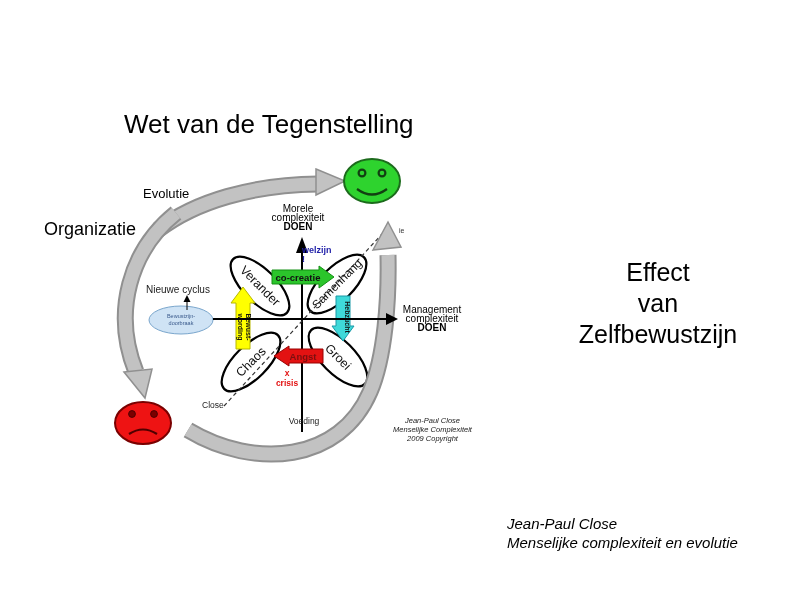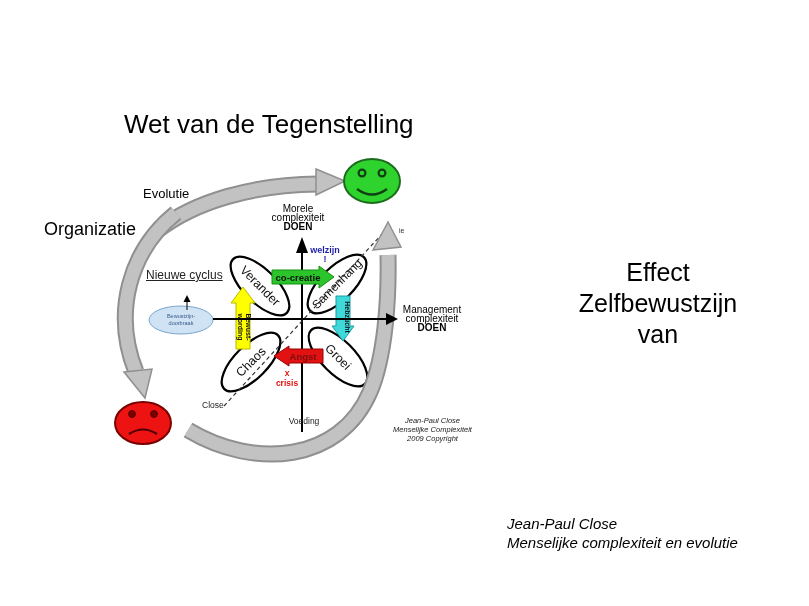--- a/index.html
+++ b/index.html
@@ -9,26 +9,26 @@
   .slide{width:809px;height:606px;position:relative;}
   .title{left:124px;top:109px;width:600px;text-align:left;font-size:26px;z-index:3;}
   .evolutie{left:143px;top:186px;font-size:13px;font-weight:normal;z-index:3;}
   .leiderschap{left:44px;top:219px;font-size:18px;z-index:3;}
   .management{left:262px;top:467px;font-size:18px;z-index:3;}
   .effect{left:558px;top:257px;width:200px;text-align:center;font-size:25px;line-height:31px;z-index:3;}
   .axis-label{font-size:10px;line-height:9px;text-align:center;z-index:3;}
   .y-axis-label{left:248px;top:204px;width:100px;}
   .x-axis-label{left:402px;top:305px;width:60px;}
   .bold{font-weight:bold;}
-  .welzijn{left:302px;top:246px;width:46px;text-align:center;font-size:9px;line-height:9px;
+  .welzijn{left:302px;top:246px;width:46px;text-align:left;font-size:9px;line-height:9px;
            font-weight:bold;color:#1f1fa8;z-index:3;}
   .crisis{left:264px;top:368px;width:46px;text-align:center;font-size:8.5px;line-height:10px;
           font-weight:bold;color:#e31212;z-index:3;}
   .leven{left:202px;top:400px;font-size:8.5px;color:#222;z-index:3;}
-  .nieuwe-cyclus{left:146px;top:268px;font-size:12px;color:#222;z-index:3;text-decoration:underline;}
+  .nieuwe-cyclus{left:146px;top:284px;font-size:10px;color:#222;z-index:3;}
   .copyright{left:390px;top:416px;width:85px;text-align:center;font-size:7.5px;line-height:9px;
              font-style:italic;color:#222;z-index:3;}
   .footer{left:507px;top:514px;font-size:15px;line-height:19px;font-style:italic;z-index:3;}
   svg.layer{left:0;top:0;z-index:2;}
 </style>
 </head>
 <body>
 
 <div class="slide">
 
@@ -103,22 +103,22 @@
       <path d="M 129 434 Q 143 425 157 434" fill="none" stroke="#500000" stroke-width="2.2"></path>
     </g>
   </svg>
 
   <div class="abs title">Wet van de Tegenstelling</div>
   <div class="abs evolutie">Evolutie</div>
   <div class="abs leiderschap">Organizatie</div>
 
   <div class="abs effect">
     <div>Effect</div>
+    <div>van</div>
     <div>Zelfbewustzijn</div>
-    <div>van</div>
   </div>
 
   <div class="abs axis-label y-axis-label">
     <div>Morele</div>
     <div>complexiteit</div>
     <div class="bold">DOEN</div>
   </div>
 
   <div class="abs axis-label x-axis-label">
     <div>Management</div>

